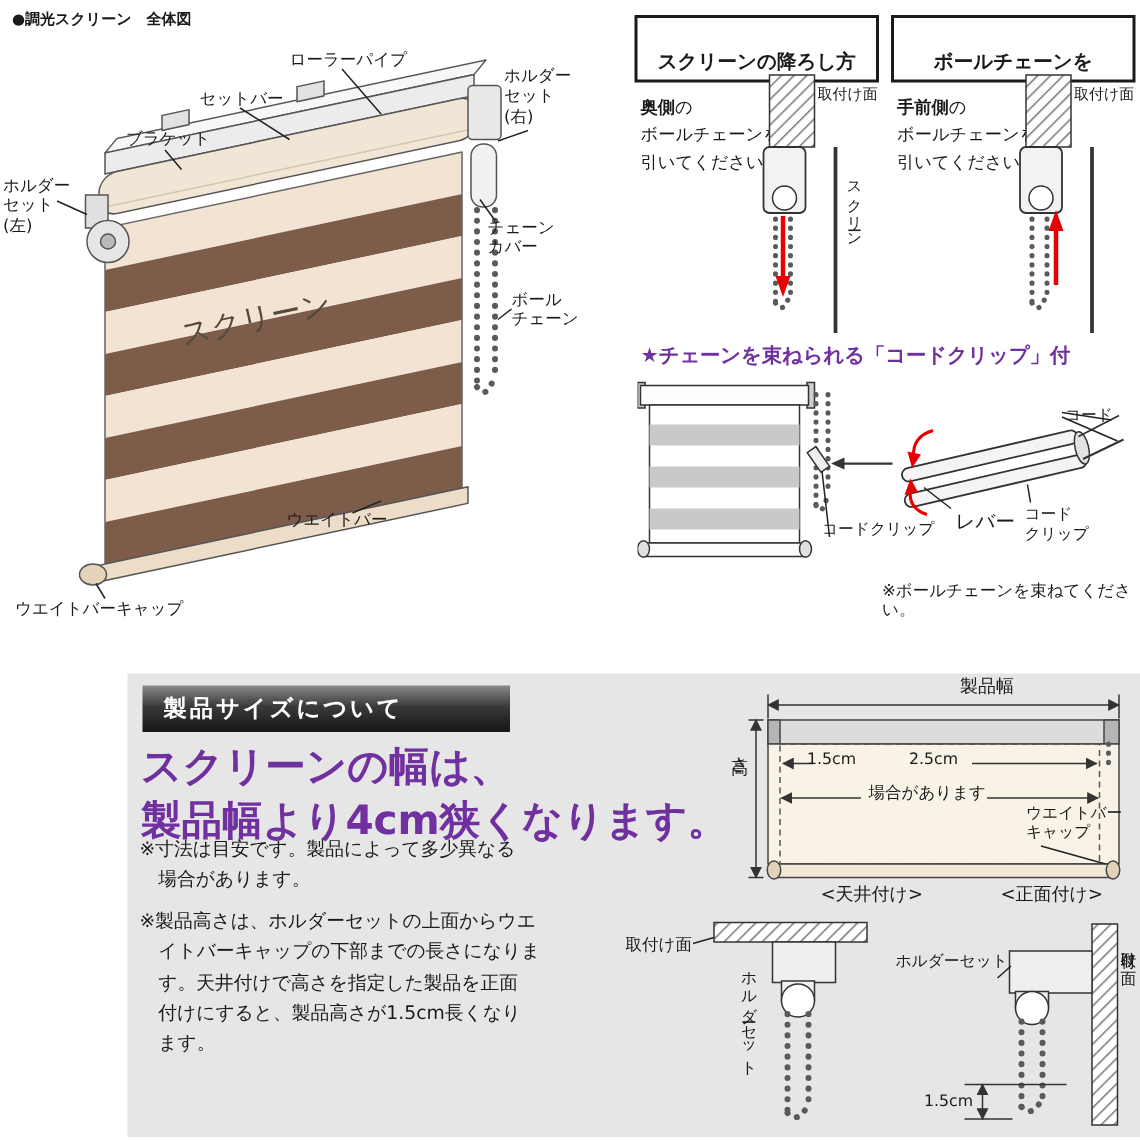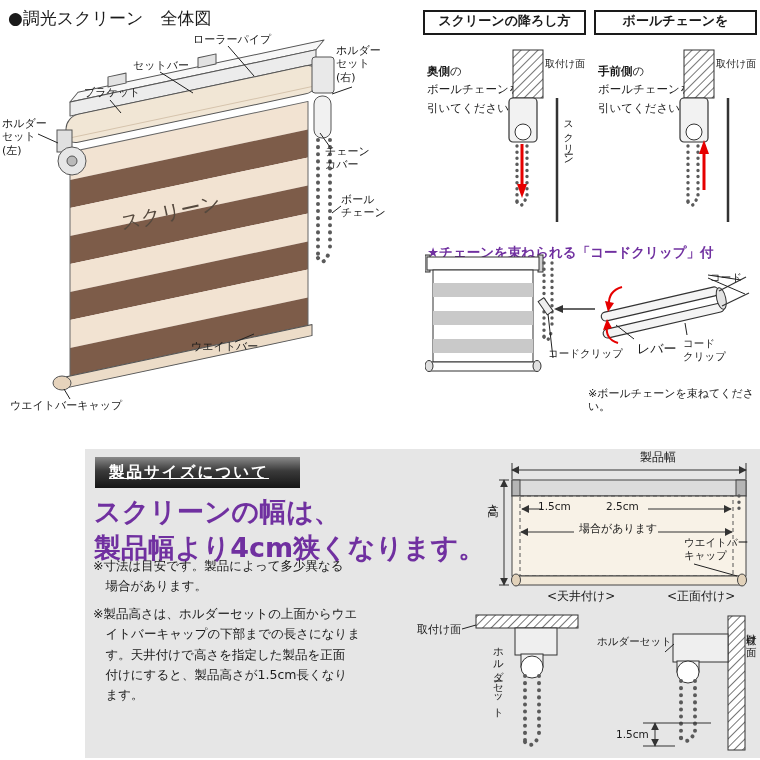--- a/index.html
+++ b/index.html
@@ -3,27 +3,27 @@
 <meta charset="utf-8">
 <style>
   * { margin:0; padding:0; box-sizing:border-box; }
   html,body { width:760px; height:760px; }
   body { position:relative; background:#fff; font-family:"DejaVu Sans","Liberation Sans",sans-serif; overflow:hidden; color:#1a1a1a; }
   .abs { position:absolute; }
   .lbl { position:absolute; font-size:11px; line-height:1.22; color:#1a1a1a; white-space:pre-line; }
   .vert { writing-mode:vertical-rl; }
   .bold { font-weight:bold; }
   .pre { white-space:pre-line; }
-  .title { font-size:17px; font-weight:normal; }
+  .title { font-size:10px; font-weight:bold; }
   .ibox { position:absolute; width:163px; height:218px; }
-  .ibox-header { border:2px solid #1a1a1a; background:#fff; font-size:13px; font-weight:bold; text-align:center; padding:0 0 3px; }
+  .ibox-header { border:2px solid #1a1a1a; background:#fff; font-size:13px; font-weight:bold; text-align:center; padding:20px 0 3px; }
   .instr { position:absolute; left:4px; top:52px; width:98px; font-size:11.5px; line-height:1.6; }
   .cc-title { position:absolute; font-size:13.5px; font-weight:bold; color:var(--accent_purple); }
   .gray-panel { position:absolute; left:85px; top:449px; width:675px; height:309px; background:var(--panel_gray); }
-  .size-header { position:absolute; left:95px; top:457px; width:205px; padding:5px 0 5px 14px; color:#fff; font-size:15.5px; font-weight:bold; letter-spacing:2px; background:linear-gradient(180deg,#8a8a8a 0%,#3a3a3a 45%,#151515 100%);text-decoration:underline; }
+  .size-header { position:absolute; left:95px; top:457px; width:245px; padding:5px 0 5px 14px; color:#fff; font-size:15.5px; font-weight:bold; letter-spacing:2px; background:linear-gradient(180deg,#8a8a8a 0%,#3a3a3a 45%,#151515 100%); }
   .headline { position:absolute; left:94px; top:494px; font-size:27px; font-weight:bold; line-height:1.35; color:var(--accent_purple); white-space:pre-line; }
   .note { position:absolute; font-size:12.5px; line-height:1.62; white-space:pre-line; }
   .ch { stroke:#5a5a5a; fill:none; stroke-linecap:round; stroke-dasharray:0.1 7; stroke-width:4; }
   .ch2 { stroke:#5a5a5a; fill:none; stroke-linecap:round; stroke-dasharray:0.1 6; stroke-width:3.4; }
   .ld { stroke:#222; stroke-width:1; }
   .dim { stroke:#333; stroke-width:1; fill:none; }
 </style>
 </head>
 <body>
 
@@ -131,21 +131,21 @@
     <path class="ch2" d="M12,106 V162"></path>
     <path class="ch2" d="M22,106 V155"></path>
     <path class="ch2" d="M12,162 Q17,171 22,155"></path>
     <line x1="28" y1="150" x2="28" y2="112" style="stroke:var(--arrow_red)" stroke-width="3"></line>
     <polygon points="23,114 33,114 28,100" style="fill:var(--arrow_red)"></polygon>
     <line x1="52" y1="58" x2="52" y2="182" stroke="#333" stroke-width="2.5"></line>
   </svg>
   <div class="lbl" style="left:122px;top:48px;font-size:10px">取付け面</div>
 </div>
 
-<div class="cc-title" style="left:427px;top:244px">★チェーンを束ねられる「コードクリップ」付</div>
+<div class="cc-title" style="left:427px;top:228px">★チェーンを束ねられる「コードクリップ」付</div>
 
 <svg class="abs" style="left:425px;top:251px" width="175" height="140" viewBox="0 0 175 140">
   <rect x="0" y="4" width="5" height="17" fill="#cfcfcf" stroke="#333"></rect>
   <rect x="113" y="4" width="5" height="17" fill="#cfcfcf" stroke="#333"></rect>
   <rect x="2" y="6" width="112" height="13" fill="#fdfdfd" stroke="#333"></rect>
   <rect x="8" y="19" width="100" height="92" fill="#ffffff" stroke="#333"></rect>
   <rect x="8" y="32" width="100" height="14" fill="#c9c9c9"></rect>
   <rect x="8" y="60" width="100" height="14" fill="#c9c9c9"></rect>
   <rect x="8" y="88" width="100" height="14" fill="#c9c9c9"></rect>
   <rect x="4" y="111" width="108" height="9" fill="#fdfdfd" stroke="#333"></rect>

